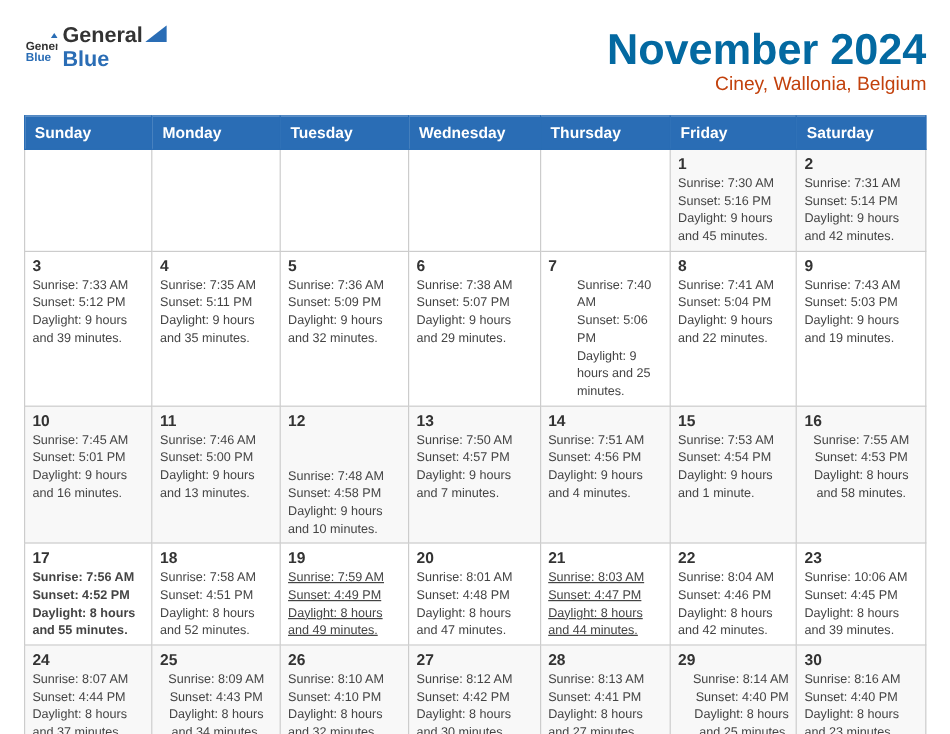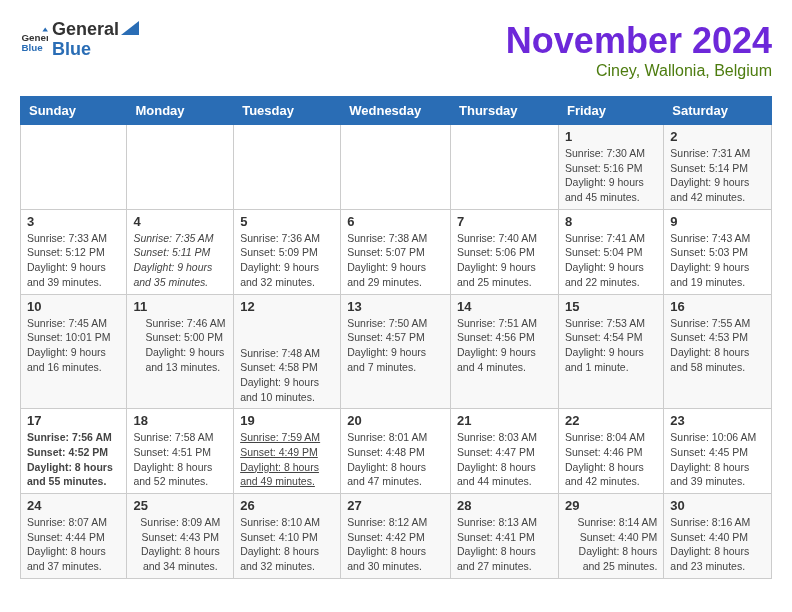--- a/index.html
+++ b/index.html
@@ -24,25 +24,25 @@
     .logo-icon {
       width: 28px;
       height: 28px;
     }
     .title-area {
       text-align: right;
     }
     .month-title {
       font-size: 36px;
       font-weight: bold;
-      color: #6d28d9;
+      color: #0369a1;
     }
     .location-title {
       font-size: 16px;
-      color: #4d7c0f;
+      color: #c2410c;
     }
     table {
       width: 100%;
       border-collapse: collapse;
     }
     thead tr th {
       background: #2a6db5;
       color: #fff;
       font-size: 13px;
       font-weight: bold;
@@ -141,65 +141,65 @@
       </tr>
       <tr>
         <td>
           <span class="day-number">3</span>
           <div class="day-info" style="white-space: pre-line;">Sunrise: 7:33 AM
 Sunset: 5:12 PM
 Daylight: 9 hours and 39 minutes.</div>
         </td>
         <td>
           <span class="day-number">4</span>
-          <div class="day-info" style="white-space: pre-line; font-style: italic;">Sunrise: 7:35 AM
+          <div class="day-info" style="white-space: pre-line;">Sunrise: 7:35 AM
 Sunset: 5:11 PM
 Daylight: 9 hours and 35 minutes.</div>
         </td>
         <td>
           <span class="day-number">5</span>
           <div class="day-info" style="white-space: pre-line;">Sunrise: 7:36 AM
 Sunset: 5:09 PM
 Daylight: 9 hours and 32 minutes.</div>
         </td>
         <td>
           <span class="day-number">6</span>
           <div class="day-info" style="white-space: pre-line;">Sunrise: 7:38 AM
 Sunset: 5:07 PM
 Daylight: 9 hours and 29 minutes.</div>
         </td>
         <td>
           <span class="day-number">7</span>
-          <div class="day-info" style="white-space: pre-line;">Sunrise: 7:40 AM
+          <div class="day-info" style="white-space: pre-line; margin-left: 24px;">Sunrise: 7:40 AM
 Sunset: 5:06 PM
 Daylight: 9 hours and 25 minutes.</div>
         </td>
         <td>
           <span class="day-number">8</span>
           <div class="day-info" style="white-space: pre-line;">Sunrise: 7:41 AM
 Sunset: 5:04 PM
 Daylight: 9 hours and 22 minutes.</div>
         </td>
         <td>
           <span class="day-number">9</span>
           <div class="day-info" style="white-space: pre-line;">Sunrise: 7:43 AM
 Sunset: 5:03 PM
 Daylight: 9 hours and 19 minutes.</div>
         </td>
       </tr>
       <tr>
         <td>
           <span class="day-number">10</span>
           <div class="day-info" style="white-space: pre-line;">Sunrise: 7:45 AM
-Sunset: 10:01 PM
+Sunset: 5:01 PM
 Daylight: 9 hours and 16 minutes.</div>
         </td>
         <td>
           <span class="day-number">11</span>
-          <div class="day-info" style="white-space: pre-line; margin-left: 12px;">Sunrise: 7:46 AM
+          <div class="day-info" style="white-space: pre-line;">Sunrise: 7:46 AM
 Sunset: 5:00 PM
 Daylight: 9 hours and 13 minutes.</div>
         </td>
         <td>
           <span class="day-number">12</span>
           <div class="day-info" style="white-space: pre-line; margin-top: 32px;">Sunrise: 7:48 AM
 Sunset: 4:58 PM
 Daylight: 9 hours and 10 minutes.</div>
         </td>
         <td>
@@ -215,21 +215,21 @@
 Daylight: 9 hours and 4 minutes.</div>
         </td>
         <td>
           <span class="day-number">15</span>
           <div class="day-info" style="white-space: pre-line;">Sunrise: 7:53 AM
 Sunset: 4:54 PM
 Daylight: 9 hours and 1 minute.</div>
         </td>
         <td>
           <span class="day-number">16</span>
-          <div class="day-info" style="white-space: pre-line;">Sunrise: 7:55 AM
+          <div class="day-info" style="white-space: pre-line; text-align: center;">Sunrise: 7:55 AM
 Sunset: 4:53 PM
 Daylight: 8 hours and 58 minutes.</div>
         </td>
       </tr>
       <tr>
         <td>
           <span class="day-number">17</span>
           <div class="day-info" style="white-space: pre-line; font-weight: bold;">Sunrise: 7:56 AM
 Sunset: 4:52 PM
 Daylight: 8 hours and 55 minutes.</div>
@@ -247,21 +247,21 @@
 Daylight: 8 hours and 49 minutes.</div>
         </td>
         <td>
           <span class="day-number">20</span>
           <div class="day-info" style="white-space: pre-line;">Sunrise: 8:01 AM
 Sunset: 4:48 PM
 Daylight: 8 hours and 47 minutes.</div>
         </td>
         <td>
           <span class="day-number">21</span>
-          <div class="day-info" style="white-space: pre-line;">Sunrise: 8:03 AM
+          <div class="day-info" style="white-space: pre-line; text-decoration: underline;">Sunrise: 8:03 AM
 Sunset: 4:47 PM
 Daylight: 8 hours and 44 minutes.</div>
         </td>
         <td>
           <span class="day-number">22</span>
           <div class="day-info" style="white-space: pre-line;">Sunrise: 8:04 AM
 Sunset: 4:46 PM
 Daylight: 8 hours and 42 minutes.</div>
         </td>
         <td>

